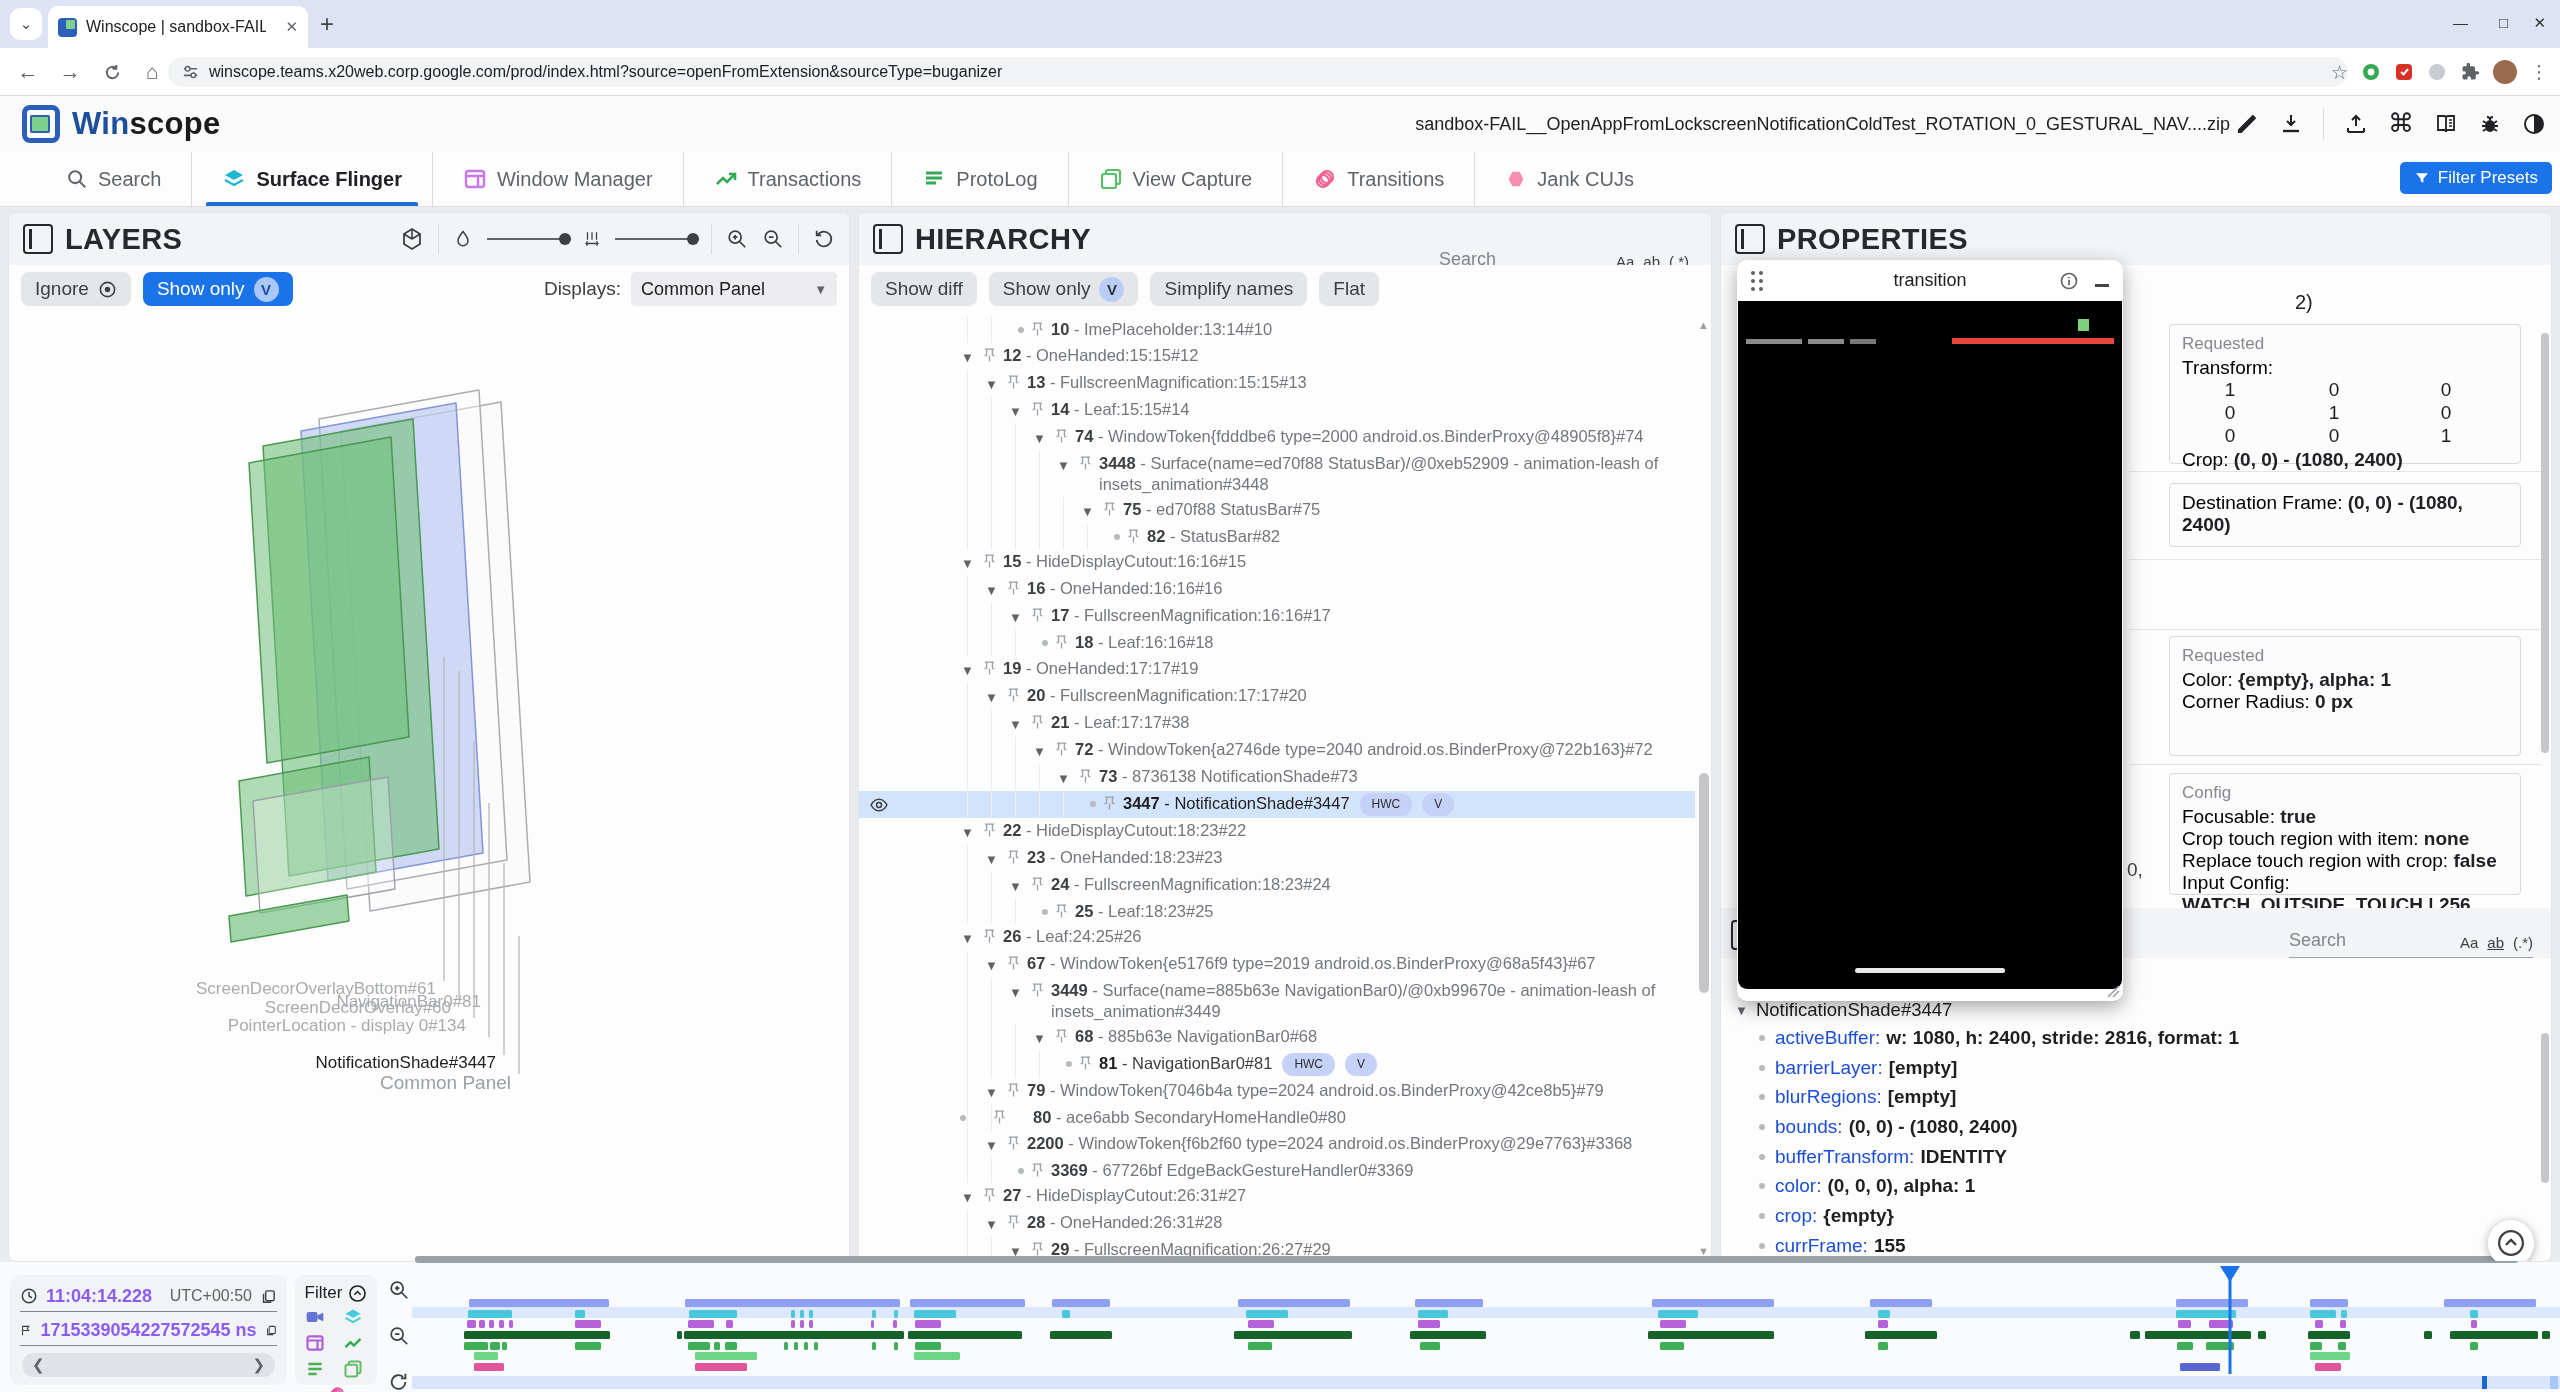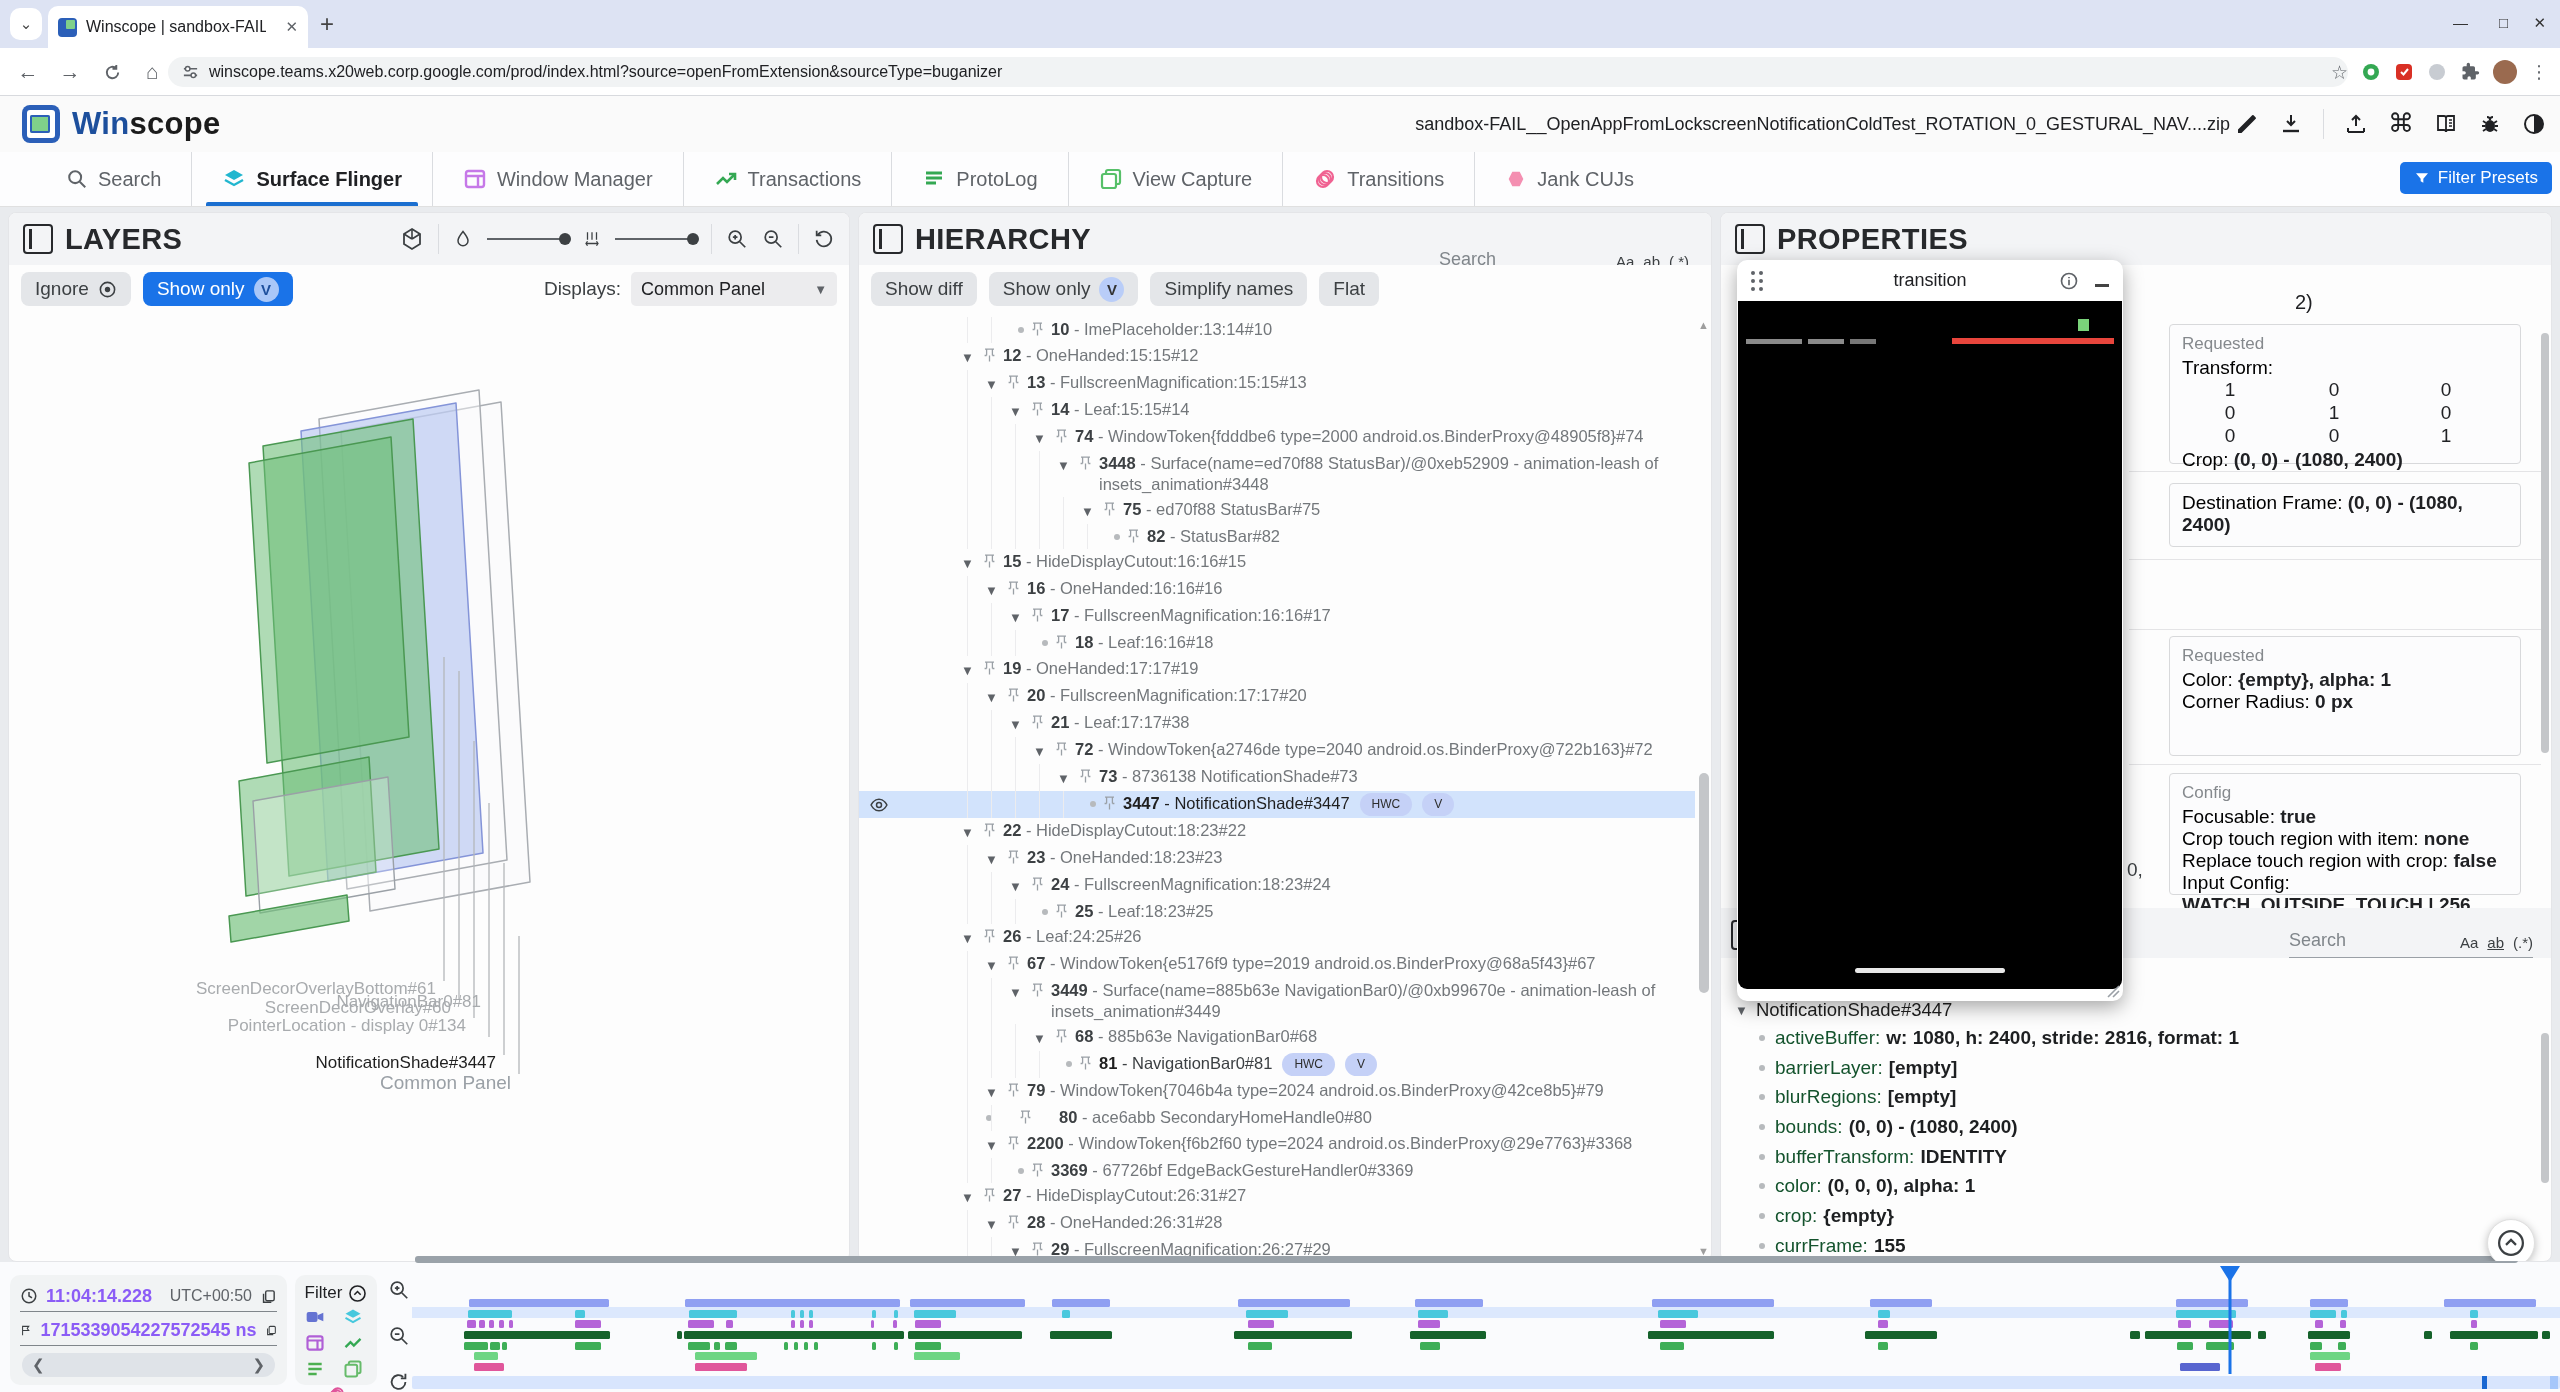--- a/index.html
+++ b/index.html
@@ -85,21 +85,21 @@
   
   .pcard{position:absolute;border:1px solid #d8d9db;border-radius:4px;background:#fcfcfd;box-sizing:border-box;padding:8px 12px;font-size:19px;line-height:22px;}
   .seclbl{color:#85898d;font-size:17px;margin-bottom:2px;}
   .pk{color:#000000;} .pv{font-weight:bold;color:#202124;}
   .matrix{display:grid;grid-template-columns:96px 112px 112px;row-gap:1px;text-align:center;color:#202124;}
   .psep{position:absolute;height:1px;background:#e4e4e6;}
   .subhdr{position:absolute;left:0;right:0;height:50px;background:#f3f4f6;}
   .proplist .prow{display:flex;align-items:flex-start;min-height:25.7px;font-size:19px;line-height:22px;padding:2px 0;}
   .prow .blt2{flex:none;width:16px;padding-top:8px;margin-left:38px;}
   .prow .blt2 i{display:block;width:6px;height:6px;border-radius:50%;background:#b7babd;}
-  .prow .k{color:#14532d;margin-right:6px;white-space:pre;}
+  .prow .k{color:#1d4ed8;margin-right:6px;white-space:pre;}
   .prow .v{font-weight:bold;color:#1d1f21;}
   .fab{position:absolute;width:46px;height:46px;border-radius:50%;background:#fff;border:1px solid #e0e0e0;box-shadow:0 2px 8px rgba(0,0,0,.25);display:flex;align-items:center;justify-content:center;}
   
   .twin{position:absolute;left:16px;top:47px;width:386px;height:741px;background:#fff;border-radius:10px;box-shadow:0 6px 20px rgba(0,0,0,.35);z-index:5;}
   .twin-hdr{height:41px;display:flex;align-items:center;padding:0 14px;box-sizing:border-box;}
   .twin-title{position:absolute;left:0;right:0;text-align:center;font-size:18px;color:#202124;}
   .dots{display:grid;grid-template-columns:4px 4px;gap:4px;z-index:1;}
   .dots i{width:4px;height:4px;border-radius:50%;background:#5f6368;}
   .twin-hicons{margin-left:auto;display:flex;align-items:center;gap:16px;z-index:1;color:#5f6368;}
   .minbtn{width:14px;height:3px;background:#444;margin-top:10px;}
@@ -751,21 +751,21 @@
         <div class="trow" style="padding-left: 126px;">
           <span class="g" style="left: 108px;"></span>
           <span class="tgl">▼</span>
           <span class="pin">
             <svg width="13" height="15" viewBox="0 0 13 15">
               <path d="M2 1.2h9M3.6 1.2v6.3M9.4 1.2v6.3M3.6 7.5H1.6M9.4 7.5h2M6.5 7.5v6" stroke="#9aa0a6" stroke-width="1.3" fill="none"></path>
             </svg>
           </span>
           <span><b>79</b><span class="nm"> - WindowToken{7046b4a type=2024 android.os.BinderProxy@42ce8b5}#79</span></span>
         </div>
-        <div class="trow" style="padding-left: 118px; gap: 20px;">
+        <div class="trow" style="padding-left: 92px; gap: 20px;">
           <span class="g" style="left: 108px;"></span>
           <span class="g" style="left: 132px;"></span>
           <span class="blt">
             <i></i>
           </span>
           <span class="pin">
             <svg width="13" height="15" viewBox="0 0 13 15">
               <path d="M2 1.2h9M3.6 1.2v6.3M9.4 1.2v6.3M3.6 7.5H1.6M9.4 7.5h2M6.5 7.5v6" stroke="#9aa0a6" stroke-width="1.3" fill="none"></path>
             </svg>
           </span>

